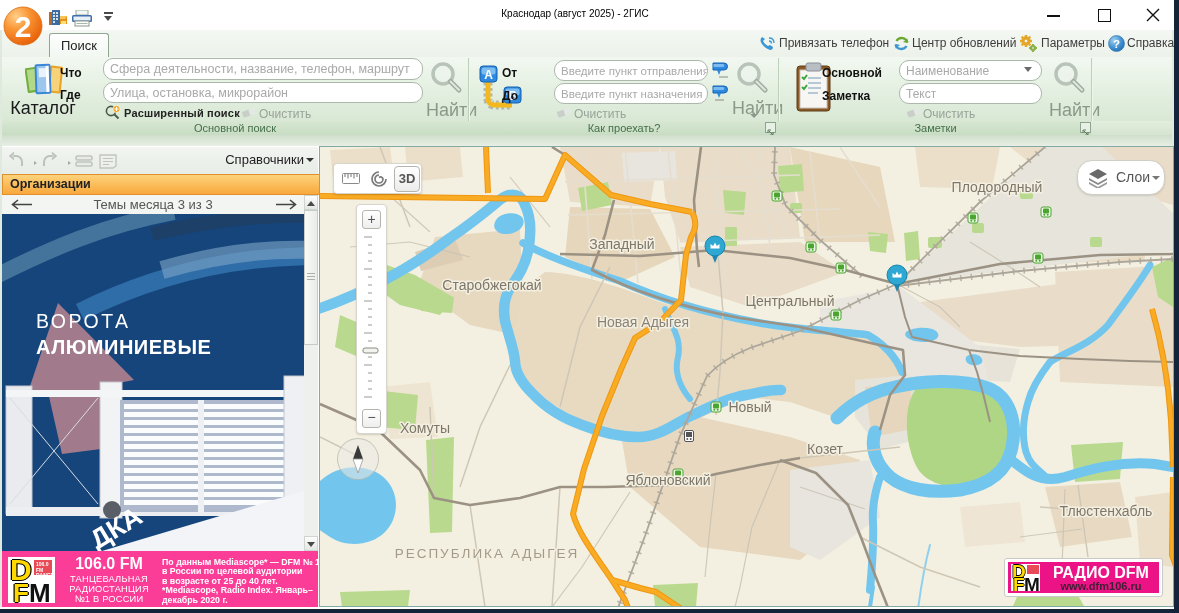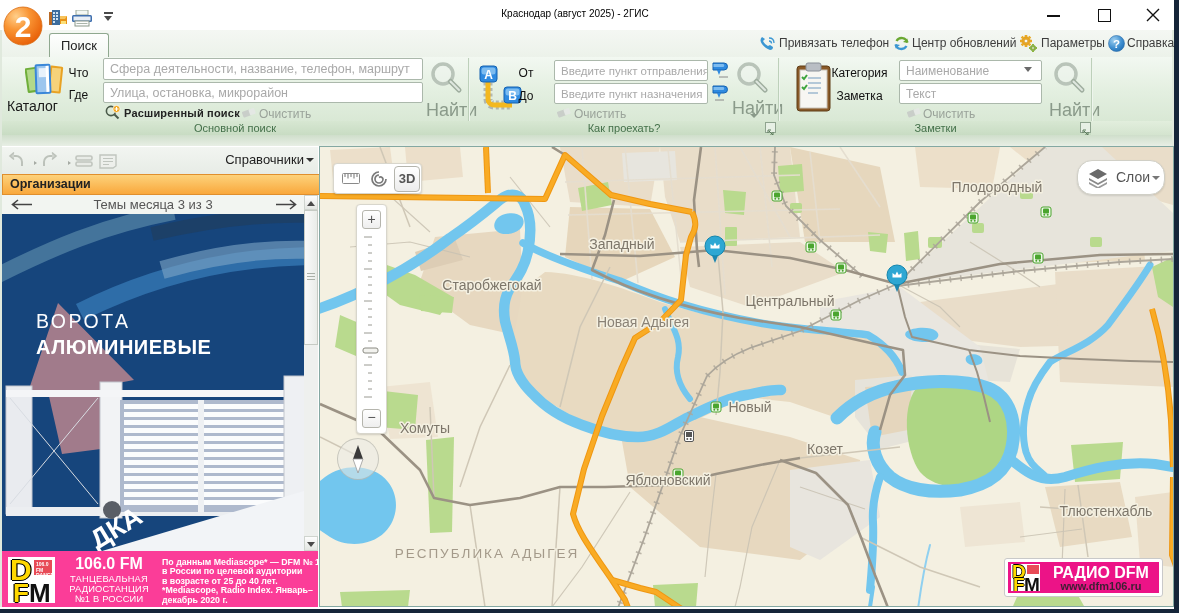--- a/index.html
+++ b/index.html
@@ -11,22 +11,22 @@
   
   #menustrip{position:absolute;left:2px;top:30px;width:1170px;height:27px;background:linear-gradient(#f4f7f3,#ecf2ea);border-bottom:1px solid #d7e0d4;}
   #tab{position:absolute;left:47px;top:3px;width:58px;height:24px;background:linear-gradient(#fefefe,#f2f7f1);border:1px solid #8fa88f;border-bottom:none;border-radius:3px 3px 0 0;text-align:center;line-height:23px;font-size:13px;color:#222;}
   .toplink{position:absolute;top:6px;font-size:12px;color:#3d3d3d;}
   
   #ribbon{position:absolute;left:2px;top:57px;width:1170px;height:64px;background:linear-gradient(#f2f8f1,#e3efe0 55%,#d9e8d5);}
   #captions{position:absolute;left:2px;top:121px;width:1089px;height:14px;background:linear-gradient(#d7e7d2,#c8dcc3);}#capright{position:absolute;left:1091px;top:121px;width:81px;height:14px;background:linear-gradient(#e2eedd,#d4e4cf);}
   .cap{position:absolute;top:1px;font-size:11px;color:#44704a;width:100%;text-align:center;}
   .gsep{position:absolute;top:58px;height:76px;width:1px;background:#bdd0ba;border-right:1px solid #eef5ed;}
   #subrib{position:absolute;left:2px;top:135px;width:1170px;height:11px;background:linear-gradient(#cfdecb,#e8efe5);border-bottom:0;}
-  .inp{position:absolute;background:#fff;border:1px solid #abb8ab;border-radius:2px;font-size:12.5px;color:#a9a9a9;padding:0 0 0 6px;display:flex;align-items:center;white-space:nowrap;overflow:hidden;}
-  .lbl{position:absolute;font-size:12px;font-weight:normal;color:#111;text-align:center;}
+  .inp{position:absolute;background:#fff;border:1px solid #abb8ab;border-radius:10px;font-size:12.5px;color:#a9a9a9;padding:0 0 0 6px;display:flex;align-items:center;white-space:nowrap;overflow:hidden;}
+  .lbl{position:absolute;font-size:12px;font-weight:bold;color:#111;text-align:left;}
   .gray{color:#9aa39a;}
   .blk{color:#222;font-weight:bold;}
   .findtxt{position:absolute;font-size:18px;color:#8a9a8a;text-align:left;}
   .launch{position:absolute;width:9px;height:9px;border:1px solid #8fa48f;background:#e7f0e5;}
   
   #sidebar{position:absolute;left:2px;top:146px;width:316px;height:461px;background:#edf1ec;}
   #sbtools{position:absolute;left:0;top:0;width:316px;height:27px;background:linear-gradient(#f2f5f1,#e7ece6);border-top:1px solid #fff;border-bottom:1px solid #d8ded6;}
   #orgbar{position:absolute;left:0;top:28px;width:314px;height:19px;background:linear-gradient(#fdd27b,#f9a83c);border:1px solid #e08f2d;font-size:12.5px;font-weight:bold;color:#222;line-height:19px;padding-left:7px;}
   #themesbar{position:absolute;left:0;top:49px;width:302px;height:19px;background:#f2f5f1;color:#555;font-size:13px;text-align:center;line-height:19px;}
   #ad{position:absolute;left:0;top:68px;width:302px;height:337px;background:#16457c;overflow:hidden;}
@@ -139,21 +139,21 @@
           <rect x="24" y="4" width="13" height="27" rx="1.5" fill="#e8a224"></rect>
           <rect x="26" y="6" width="9" height="23" fill="#f6d27a"></rect>
         </g>
       <g transform="rotate(-2 19 17)">
           <rect x="10" y="2" width="16" height="30" rx="2" fill="#3a87d8"></rect>
           <rect x="12" y="4" width="12" height="26" fill="#9cc6ee"></rect>
           <rect x="14" y="6" width="8" height="9" fill="#e8f2fb"></rect>
           <rect x="21" y="4" width="3" height="26" fill="#fff"></rect>
         </g>
     </svg>
-    <div class="abs" style="left:5px;top:41px;width:72px;font-size:14px;color:#1a1a1a">Каталог</div>
+    <div class="abs" style="left:5px;top:41px;width:72px;text-align:center;font-size:18px;color:#1a1a1a">Каталог</div>
     <div class="lbl" style="left:58px;top:9px;width:37px">Что</div>
     <div class="lbl" style="left:58px;top:31px;width:37px">Где</div>
     <div class="inp" style="left:101px;top:1px;width:312px;height:20px">Сфера деятельности, название, телефон, маршрут</div>
     <div class="inp" style="left:101px;top:25px;width:312px;height:19px">Улица, остановка, микрорайон</div>
     <svg class="abs" style="left:103px;top:48px" width="17" height="15" viewBox="0 0 17 15">
         <circle cx="6" cy="6" r="4.6" fill="none" stroke="#4a5a4a" stroke-width="1.6"></circle>
         <path d="M9.5 9.5 L13.5 13.5" stroke="#4a5a4a" stroke-width="2"></path>
         <circle cx="11.5" cy="4" r="3.6" fill="#f2a71f" stroke="#fff" stroke-width="0.7"></circle>
         <path d="M11.5 2 v4 M9.5 4 h4" stroke="#fff" stroke-width="1.1"></path>
       </svg>
@@ -219,21 +219,21 @@
       <rect x="3" y="4" width="33" height="45" rx="3" fill="#8a5a28" stroke="#5f3d17"></rect>
       <rect x="6" y="8" width="27" height="38" fill="#f7f6f2" stroke="#c9c4ba"></rect>
       <rect x="12" y="1" width="15" height="8" rx="2" fill="#b9bec4" stroke="#8a9098"></rect>
       <g stroke="#9fb9d0" stroke-width="1.6">
           <path d="M14 16 h13 M14 21 h13 M14 26 h13 M14 31 h10"></path>
         </g>
       <g stroke="#3da53d" stroke-width="2" fill="none">
           <path d="M8 15 l2 2 3 -4 M8 25 l2 2 3 -4"></path>
         </g>
     </svg>
-    <div class="lbl" style="left:820px;top:9px;width:75px">Категория</div>
+    <div class="lbl" style="left:820px;top:9px;width:75px">Основной</div>
     <div class="lbl" style="left:820px;top:32px;width:75px">Заметка</div>
     <div class="inp" style="left:897px;top:3px;width:135px;height:19px;font-size:12px">Наименование</div>
     <div class="abs" style="left:1022px;top:10px;width:0;height:0;border-left:4px solid transparent;border-right:4px solid transparent;border-top:5px solid #6a6a6a"></div>
     <div class="inp" style="left:897px;top:26px;width:135px;height:19px;font-size:12px">Текст</div>
     <svg class="abs" style="left:903px;top:49px" width="17" height="13" viewBox="0 0 17 13">
         <g transform="rotate(-20 8 6)">
           <rect x="2" y="4" width="8" height="6" rx="1" fill="#c9cec9"></rect>
           <rect x="9" y="4" width="6" height="6" rx="1" fill="#e4e8e4"></rect>
         </g>
       </svg>

